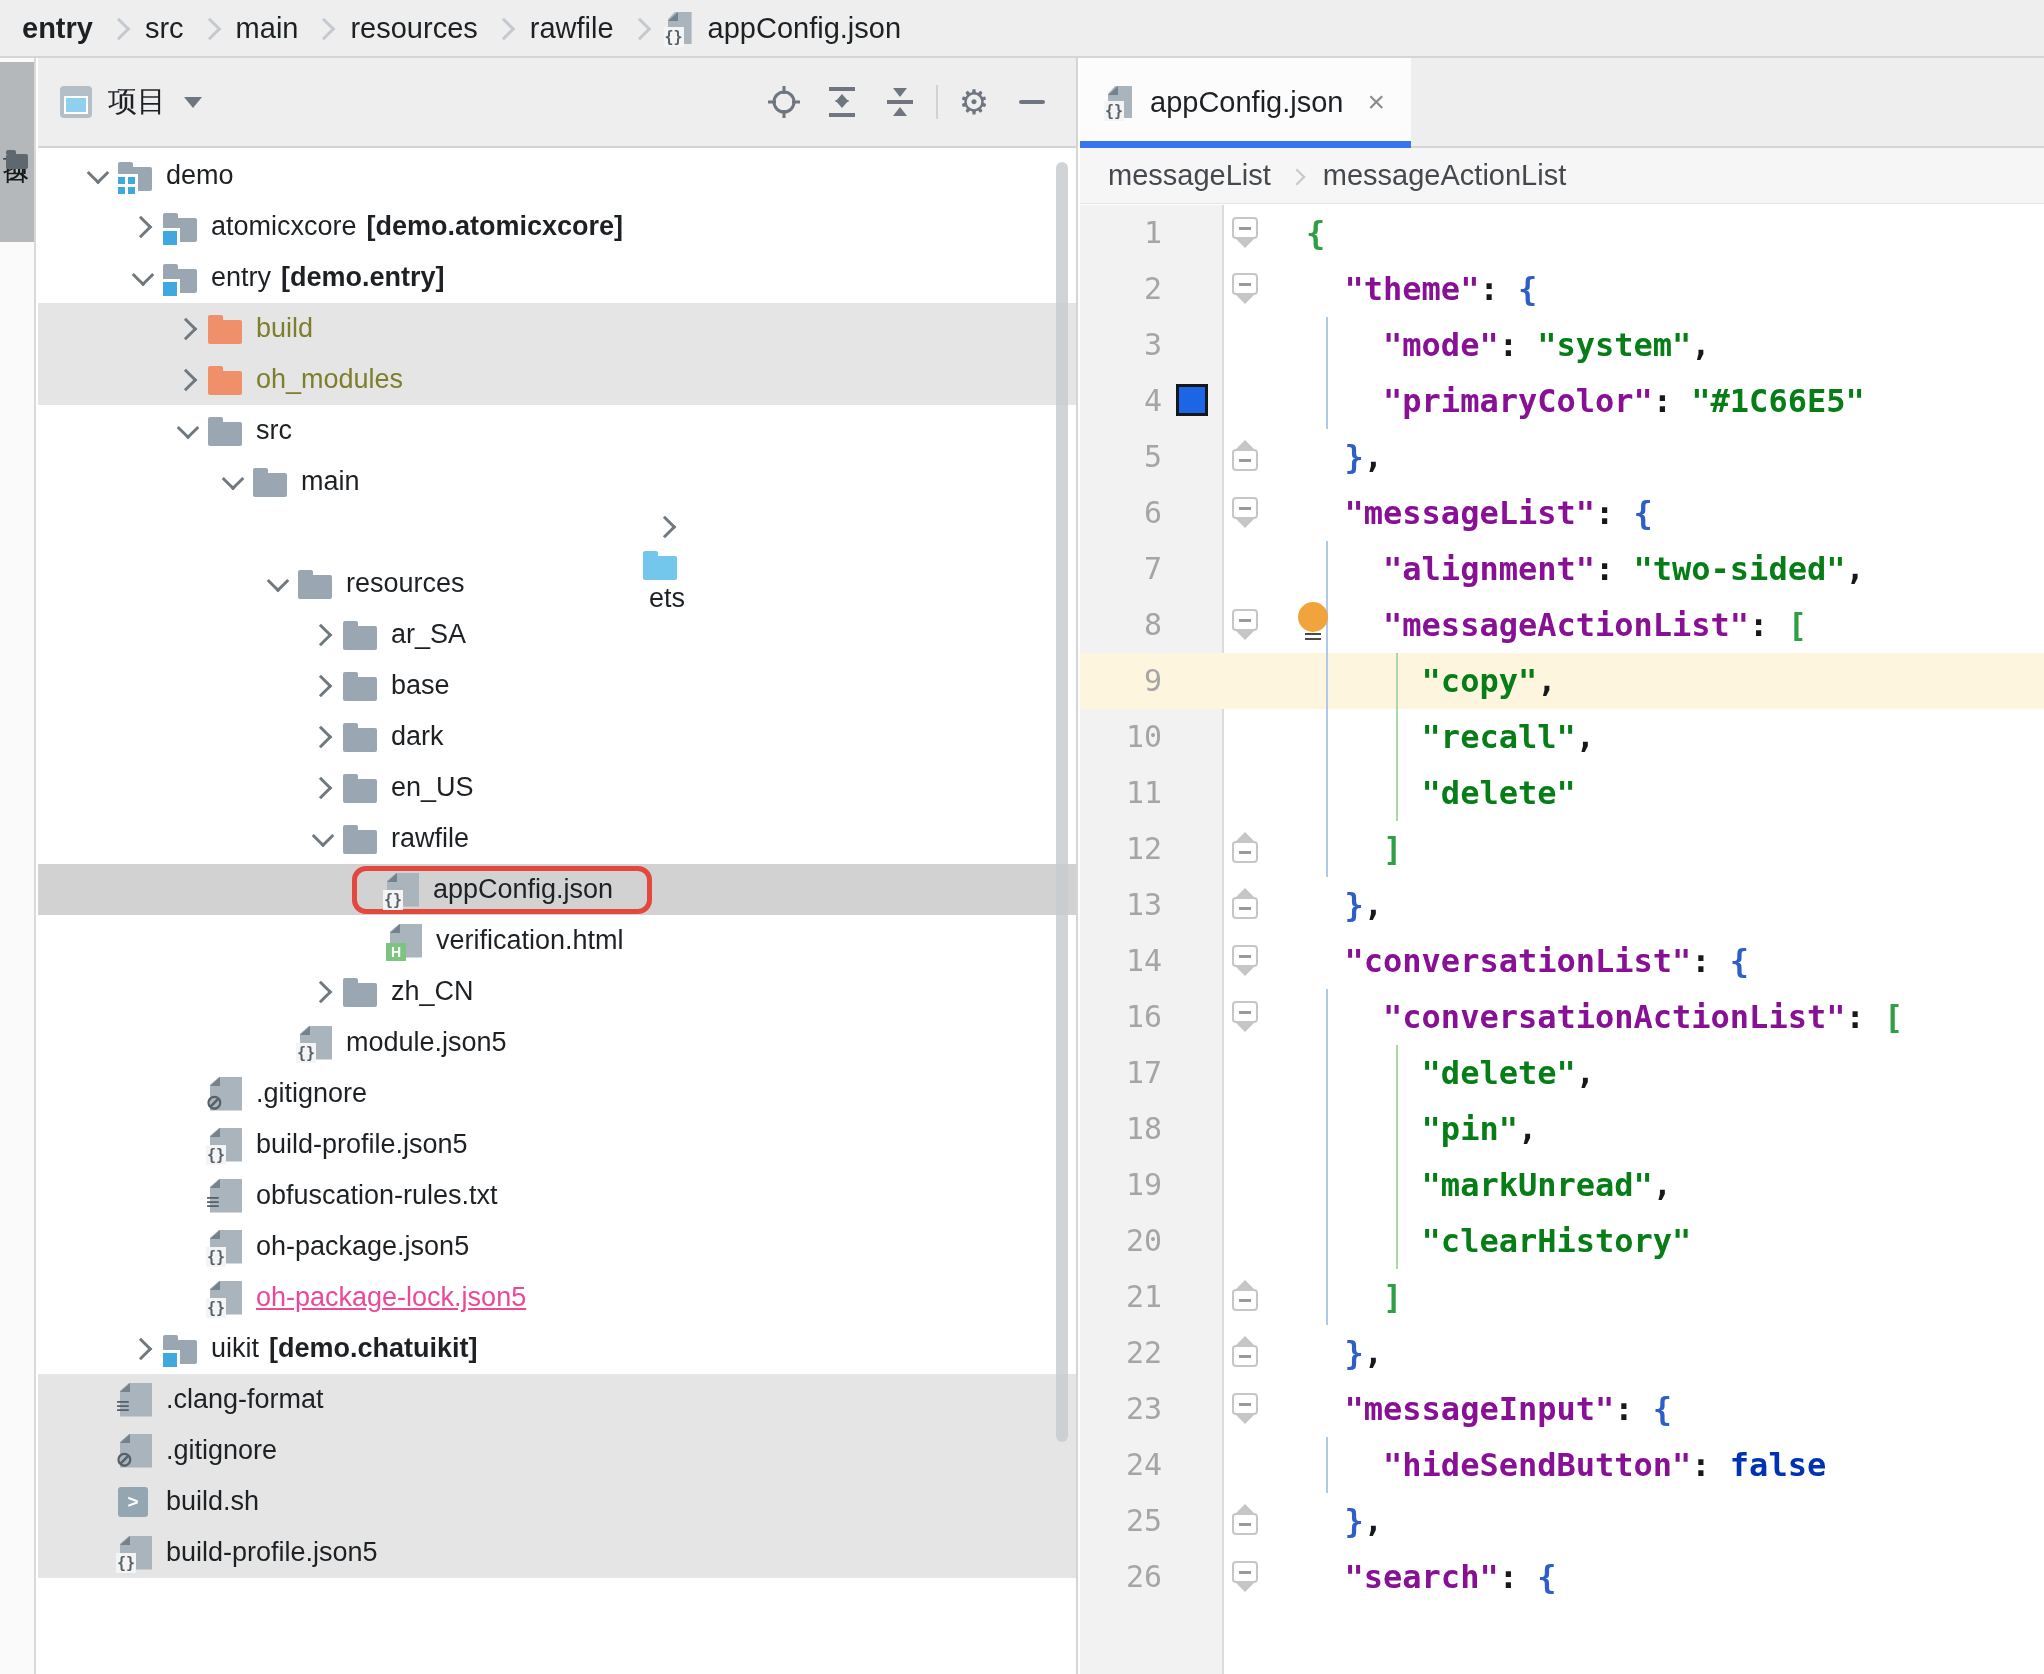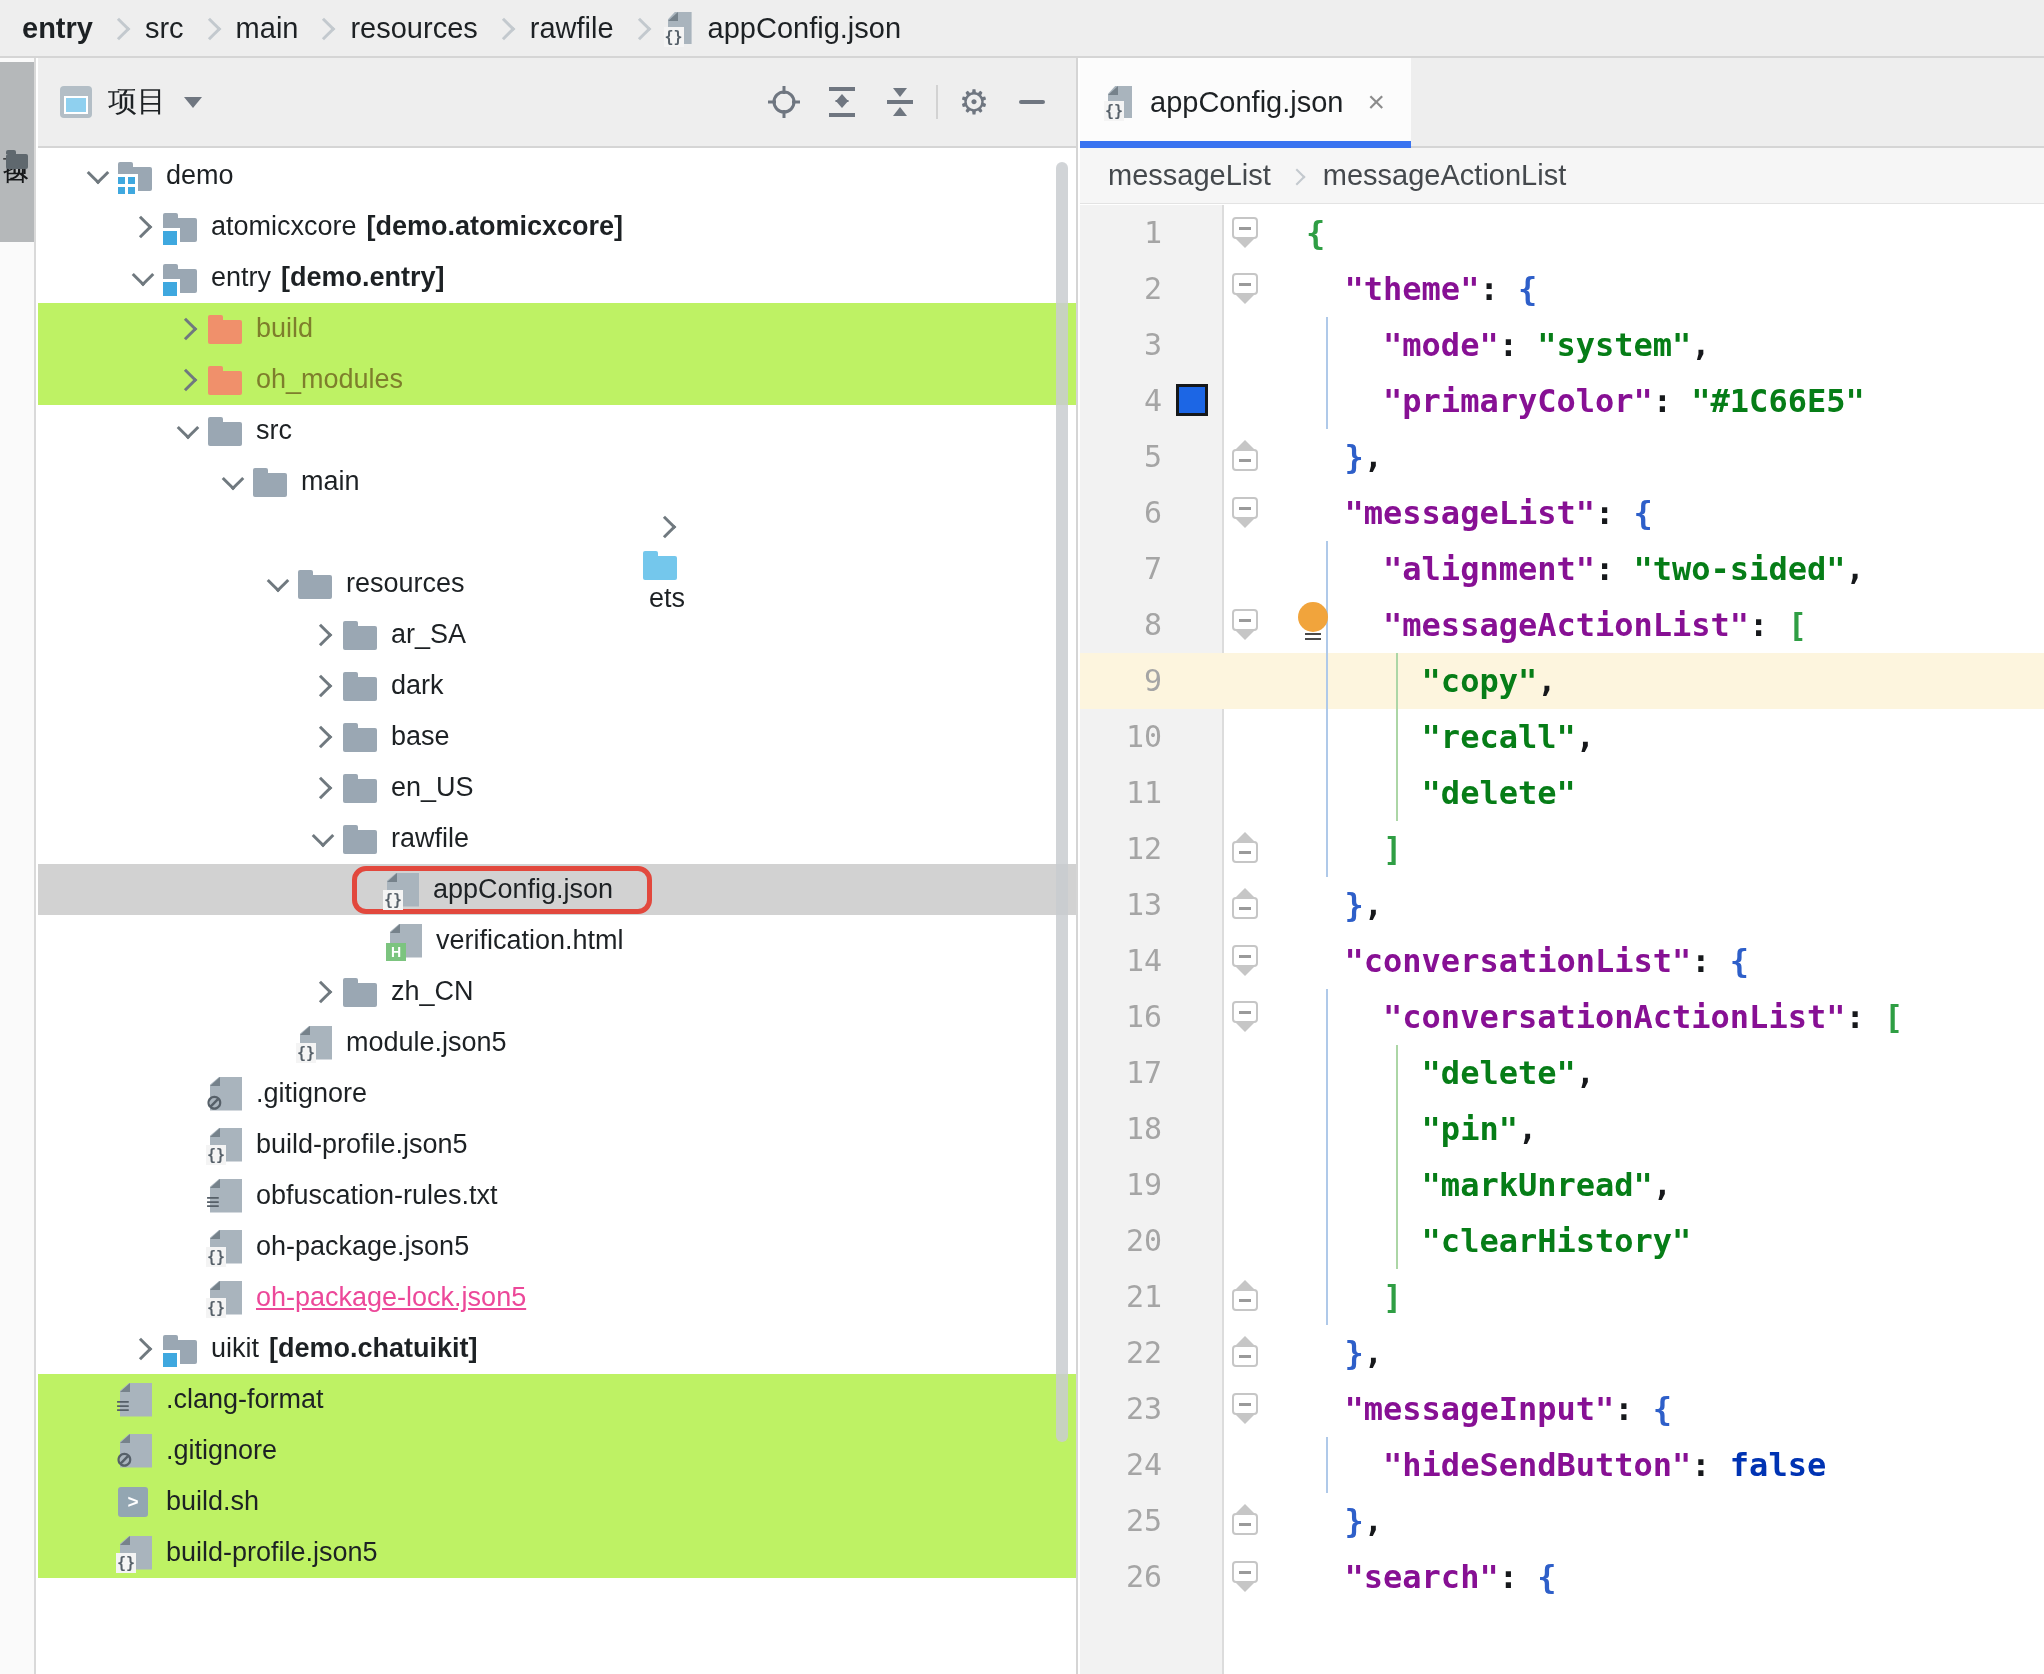--- a/index.html
+++ b/index.html
@@ -36,21 +36,21 @@
          border-top:11px solid #6f7680;margin-left:18px;}
   #phead .spacer{flex:1;}
   .hbtn{width:44px;height:44px;display:flex;align-items:center;justify-content:center;margin-left:14px;}
   .hsep{width:2px;height:34px;background:#d2d2d2;margin-left:14px;}
   .gearglyph{font-size:34px;color:#6f7680;line-height:1;font-family:"DejaVu Sans",sans-serif;}
   .minusbar{width:26px;height:4px;background:#6f7680;border-radius:2px;}
 
   
   #tree{position:absolute;left:0;right:0;top:92px;bottom:0;background:#fff;overflow:hidden;}
   .trow{height:51px;display:flex;align-items:center;font-size:27px;box-sizing:border-box;position:relative;}
-  .trow.yellow{background:#bef264;}
+  .trow.yellow{background:#e5e5e5;}
   .trow.selected{background:#d2d2d2;}
   .trow .olive{color:#7e7e2c;}
   .trow .blue{color:#ec4899;text-decoration:underline;}
   .tchev{width:40px;height:40px;flex:0 0 auto;display:flex;align-items:center;justify-content:center;}
   .tchev i{display:block;width:13px;height:13px;border-right:3px solid #70797f;border-bottom:3px solid #70797f;}
   .tchev.closed i{transform:rotate(-45deg);margin-left:-4px;}
   .tchev.open i{transform:rotate(45deg);margin-top:-5px;}
   .ticon{width:38px;height:36px;flex:0 0 auto;position:relative;margin-right:10px;}
   .tlabel{white-space:nowrap;}
   .tsuffix{font-weight:700;margin-left:10px;white-space:nowrap;}
@@ -305,31 +305,31 @@
             <span class="tlabel">ar_SA</span>
           </div>
           <div class="trow" style="padding-left: 265px;">
             <span class="tchev closed">
               <i></i>
             </span>
             <span class="ticon fgray">
               <span class="ftab"></span>
               <span class="fbody"></span>
             </span>
+            <span class="tlabel">base</span>
+          </div>
+          <div class="trow" style="padding-left: 265px;">
+            <span class="tchev closed">
+              <i></i>
+            </span>
+            <span class="ticon fgray">
+              <span class="ftab"></span>
+              <span class="fbody"></span>
+            </span>
             <span class="tlabel">dark</span>
-          </div>
-          <div class="trow" style="padding-left: 265px;">
-            <span class="tchev closed">
-              <i></i>
-            </span>
-            <span class="ticon fgray">
-              <span class="ftab"></span>
-              <span class="fbody"></span>
-            </span>
-            <span class="tlabel">base</span>
           </div>
           <div class="trow" style="padding-left: 265px;">
             <span class="tchev closed">
               <i></i>
             </span>
             <span class="ticon fgray">
               <span class="ftab"></span>
               <span class="fbody"></span>
             </span>
             <span class="tlabel">en_US</span>

